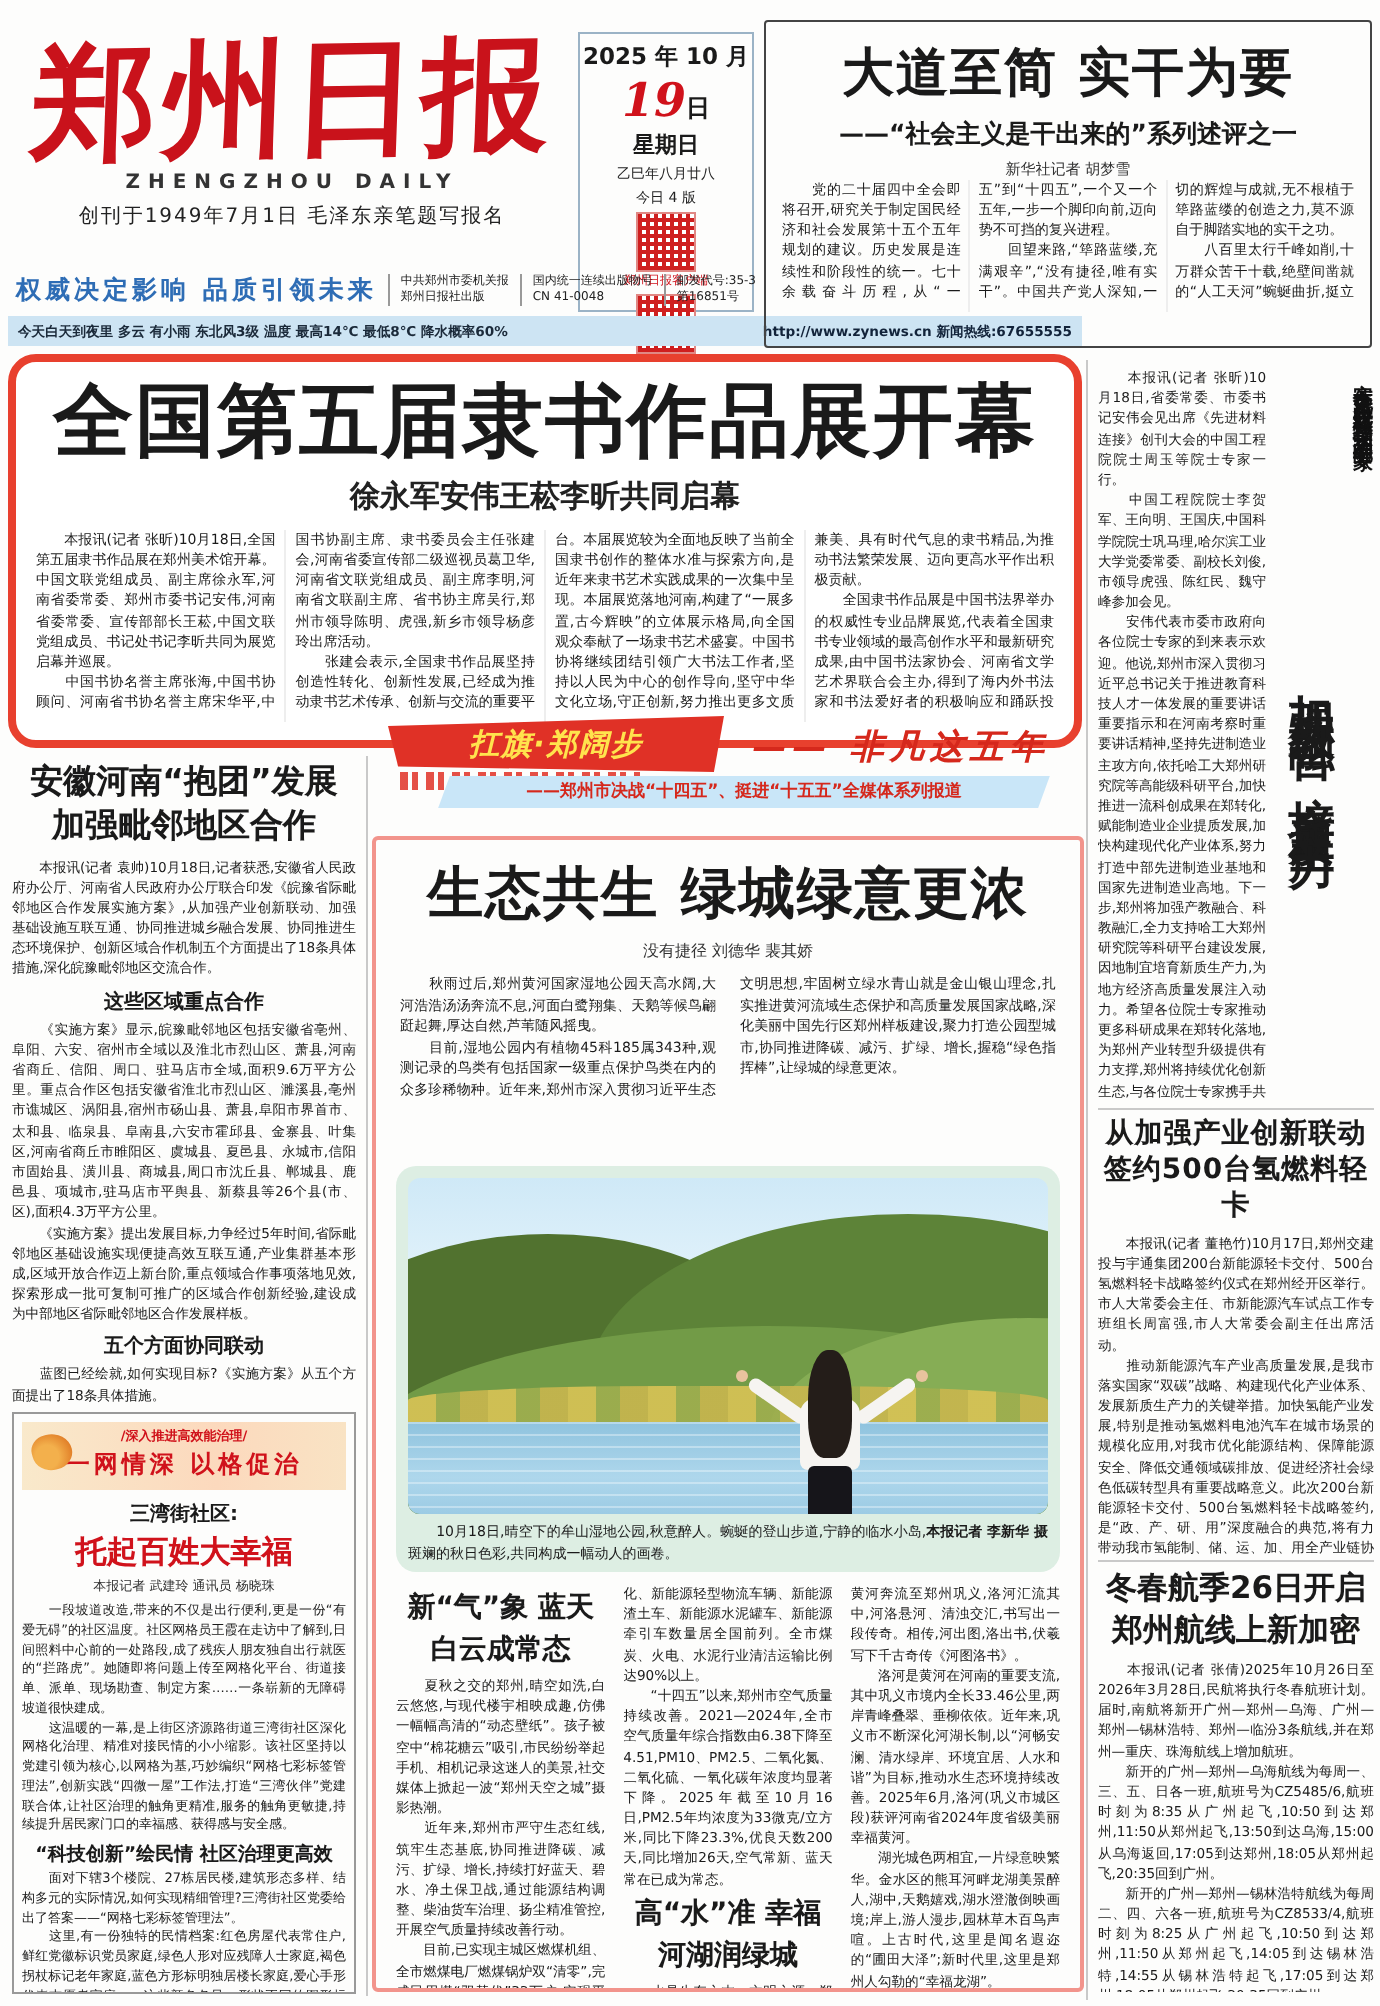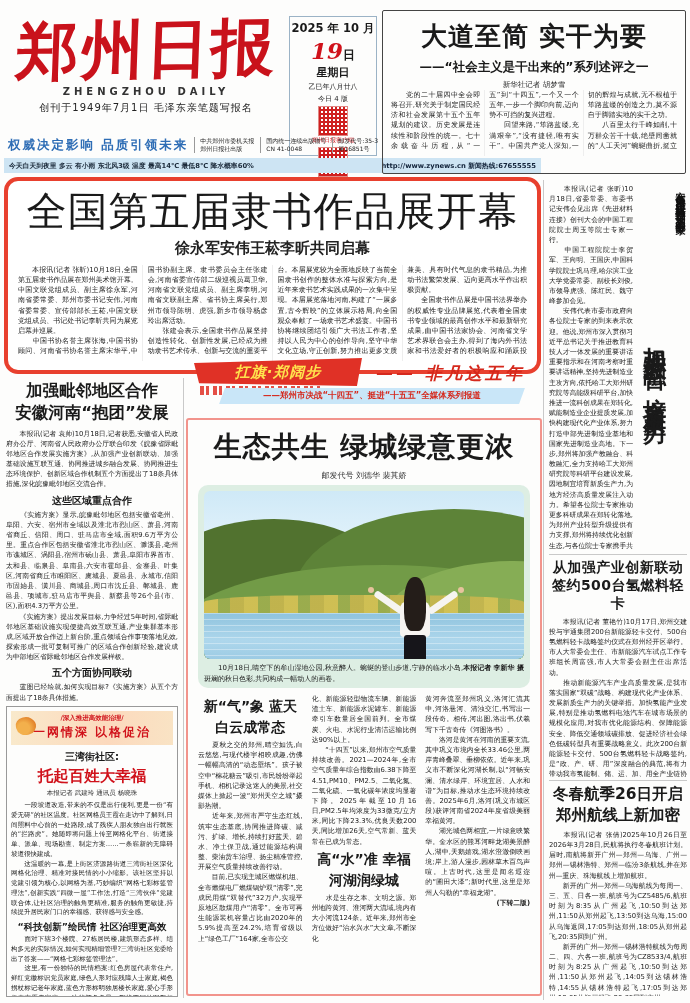--- a/index.html
+++ b/index.html
@@ -43,21 +43,21 @@
             border-radius:2px;box-sizing:border-box;padding:8px 8px;}
   #topright .t{font-size:26px;font-weight:900;text-align:center;letter-spacing:1px;}
   #topright .st{font-size:12.5px;font-weight:800;text-align:center;margin-top:5px;}
   #topright .by{font-size:7.5px;text-align:center;color:#333;margin-top:4px;}
   #topright .bd{margin-top:0;font-size:7px;line-height:1.45;columns:3;column-gap:9px;
                 column-rule:1px solid #eee;height:66px;}
 
   
   #mainbox{left:4px;top:177px;width:537px;height:197px;border:4px solid #e8402e;
            border-radius:14px;box-sizing:border-box;background:#fff;padding:8px 10px 6px;}
-  #mainbox .h{font-size:40px;font-weight:400;text-align:center;letter-spacing:1px;line-height:1.1;}
+  #mainbox .h{font-size:40px;font-weight:700;text-align:center;letter-spacing:1px;line-height:1.1;}
   #mainbox .deck{font-size:15px;font-weight:700;text-align:center;margin-top:6px;color:#222;}
   #mainbox .bd{margin-top:7px;font-size:7px;line-height:1.45;columns:4;column-gap:10px;
                column-rule:1px solid #eee;height:96px;}
 
   
   .vrule{border-left:1px solid #c9c9c9;width:0;}
   .hrule{border-top:1px solid #c9c9c9;height:0;}
 
   
   #right1{left:549px;top:184px;width:138px;height:366px;display:flex;gap:5px;}
@@ -234,22 +234,22 @@
     <div class="smallhead2">冬春航季26日开启</div>
     <div class="smallhead2">郑州航线上新加密</div>
     <div class="bd just pre clip" style="height:166px;">　　本报讯(记者 张倩)2025年10月26日至2026年3月28日,民航将执行冬春航班计划。届时,南航将新开广州—郑州—乌海、广州—郑州—锡林浩特、郑州—临汾3条航线,并在郑州—重庆、珠海航线上增加航班。
 　　新开的广州—郑州—乌海航线为每周一、三、五、日各一班,航班号为CZ5485/6,航班时刻为8:35从广州起飞,10:50到达郑州,11:50从郑州起飞,13:50到达乌海,15:00从乌海返回,17:05到达郑州,18:05从郑州起飞,20:35回到广州。
 　　新开的广州—郑州—锡林浩特航线为每周二、四、六各一班,航班号为CZ8533/4,航班时刻为8:25从广州起飞,10:50到达郑州,11:50从郑州起飞,14:05到达锡林浩特,14:55从锡林浩特起飞,17:05到达郑州,18:05从郑州起飞,20:35回到广州。
 　　新开的郑州—临汾航线为每天一班,航班时刻为13:50从郑州起飞,15:00到达临汾,16:00从临汾起飞,17:00回到郑州。
 　　冬春航季,南航在郑州至广州“空中快线”上继续保持每天10班往返,在郑州至深圳、郑州至乌鲁木齐航线保持每天6班往返,在郑州至重庆航线上每周一、三、五、日各增加1班往返,在郑州至珠海航线上每周一、二、三、五、日各增加1班往返。</div>
   </div>
 
   <div id="left1" class="abs clip">
+    <div class="h">安徽河南“抱团”发展</div>
     <div class="h">加强毗邻地区合作</div>
-    <div class="h">安徽河南“抱团”发展</div>
     <div class="bd just pre">　　本报讯(记者 袁帅)10月18日,记者获悉,安徽省人民政府办公厅、河南省人民政府办公厅联合印发《皖豫省际毗邻地区合作发展实施方案》,从加强产业创新联动、加强基础设施互联互通、协同推进城乡融合发展、协同推进生态环境保护、创新区域合作机制五个方面提出了18条具体措施,深化皖豫毗邻地区交流合作。</div>
     <div class="subhead">这些区域重点合作</div>
     <div class="bd just pre" style="margin-top:0;">　　《实施方案》显示,皖豫毗邻地区包括安徽省亳州、阜阳、六安、宿州市全域以及淮北市烈山区、萧县,河南省商丘、信阳、周口、驻马店市全域,面积9.6万平方公里。重点合作区包括安徽省淮北市烈山区、濉溪县,亳州市谯城区、涡阳县,宿州市砀山县、萧县,阜阳市界首市、太和县、临泉县、阜南县,六安市霍邱县、金寨县、叶集区,河南省商丘市睢阳区、虞城县、夏邑县、永城市,信阳市固始县、潢川县、商城县,周口市沈丘县、郸城县、鹿邑县、项城市,驻马店市平舆县、新蔡县等26个县(市、区),面积4.3万平方公里。
 　　《实施方案》提出发展目标,力争经过5年时间,省际毗邻地区基础设施实现便捷高效互联互通,产业集群基本形成,区域开放合作迈上新台阶,重点领域合作事项落地见效,探索形成一批可复制可推广的区域合作创新经验,建设成为中部地区省际毗邻地区合作发展样板。</div>
     <div class="subhead">五个方面协同联动</div>
     <div class="bd just pre" style="margin-top:0;">　　蓝图已经绘就,如何实现目标?《实施方案》从五个方面提出了18条具体措施。
 　　加强产业创新联动方面,支持皖豫两省高校、科研院所、企业共建跨区域协同创新平台。推动毗邻市县与两省“双一流”高校深化校地合作,试点“飞地研发中心”等新模式,合作创建国家产业创新中心、制造业创新中心。深化新能源汽车及零部件产业联动发展,共同打造新能源汽车产业集群。深化新能源产业合作,共同打造一批先进风电、光伏、新型储能、氢能、生物质能等新能源产业集群。深化农产品精深加工合作,高起点打造绿色食品产业集群。推进文化旅游产业融合发展。(下转三版)</div>
   </div>
 
   <div id="community" class="abs clip">
@@ -274,21 +274,23 @@
     </div>
     <div class="suffix">—— 非凡这五年</div>
     <div class="skyline"></div>
     <div class="strip">
       <span>——郑州市决战“十四五”、挺进“十五五”全媒体系列报道</span>
     </div>
   </div>
 
   <div id="ecobox" class="abs clip">
     <div class="h">生态共生  绿城绿意更浓</div>
-    <div class="by">邮发代号 刘德华 裴其娇</div>
+    <div class="by">没有捷径 刘德华 裴其娇</div>
+    <div class="intro just pre clip">　　秋雨过后,郑州黄河国家湿地公园天高水阔,大河浩浩汤汤奔流不息,河面白鹭翔集、天鹅等候鸟翩跹起舞,厚达自然,芦苇随风摇曳。
+　　目前,湿地公园内有植物45科185属343种,观测记录的鸟类有包括国家一级重点保护鸟类在内的众多珍稀物种。近年来,郑州市深入贯彻习近平生态文明思想,牢固树立绿水青山就是金山银山理念,扎实推进黄河流域生态保护和高质量发展国家战略,深化美丽中国先行区郑州样板建设,聚力打造公园型城市,协同推进降碳、减污、扩绿、增长,握稳“绿色指挥棒”,让绿城的绿意更浓。</div>
 
     <div id="figure">
       <div id="photo">
         <div class="sky"></div>
         <div class="hill h1a"></div>
         <div class="hill h2a"></div>
         <div class="hill h3a"></div>
         <div class="hill h4a"></div>
         <div class="autumn"></div>
         <div class="water"></div>

